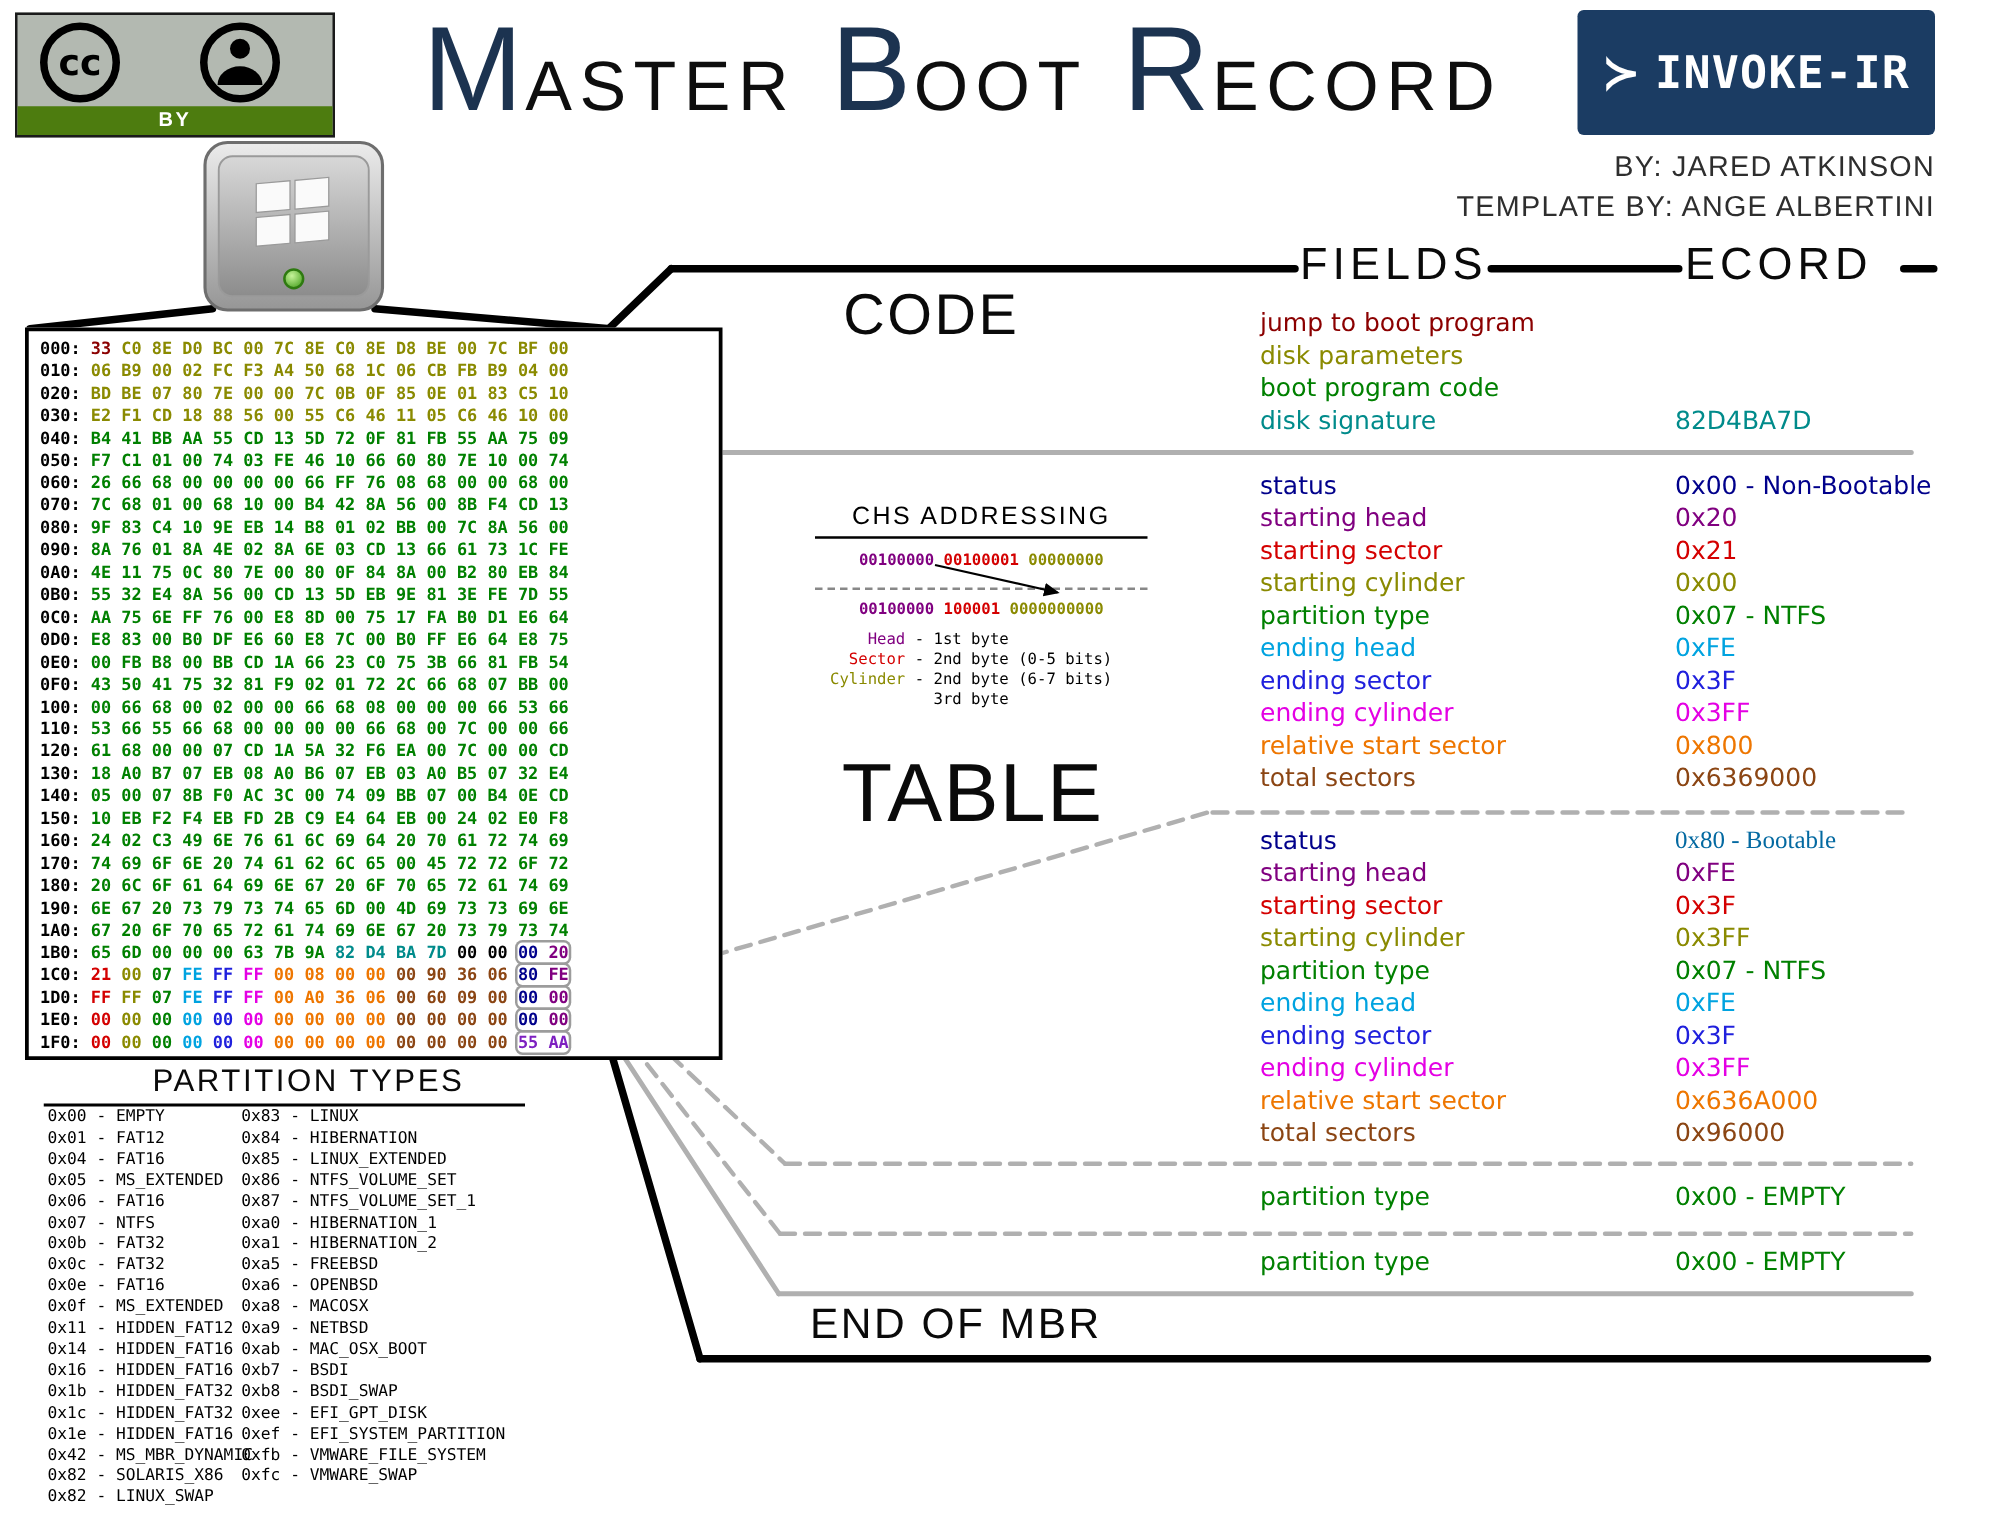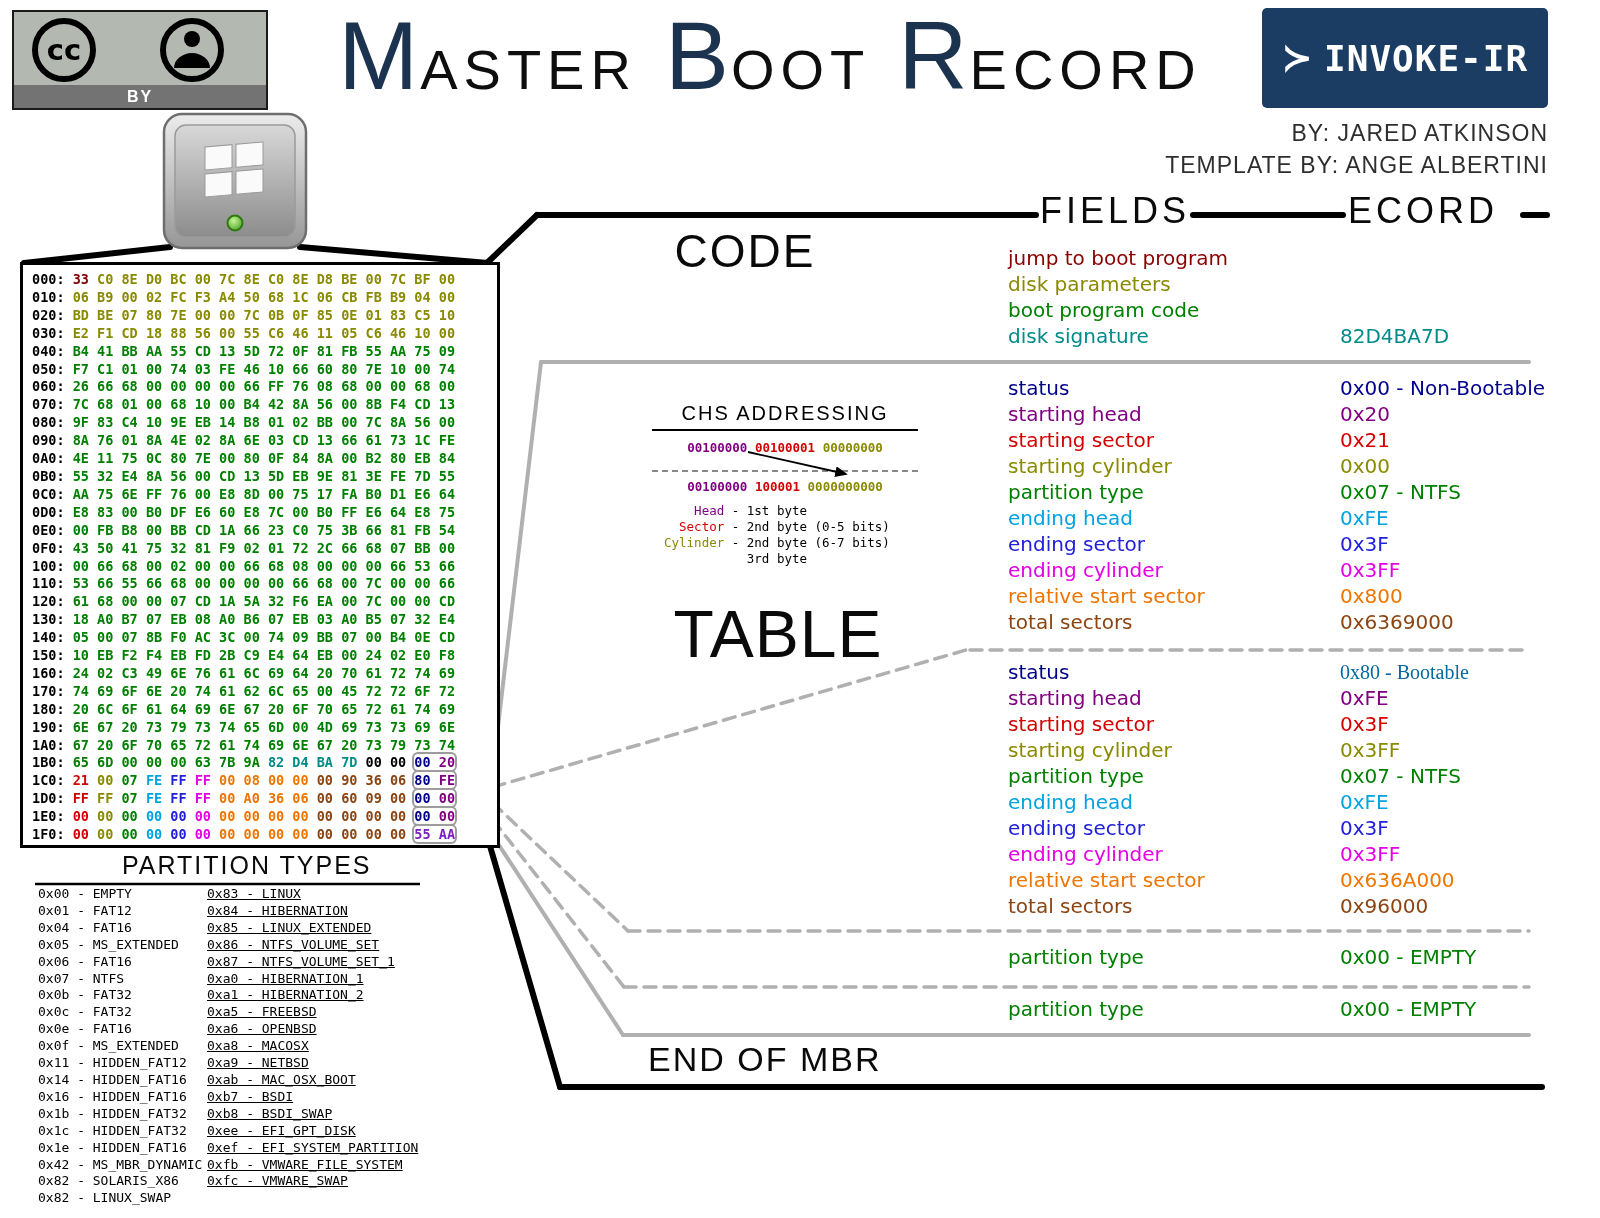--- a/index.html
+++ b/index.html
@@ -5,35 +5,35 @@
   html,body{margin:0;padding:0;background:#fff;}
   .canvas{position:relative;width:1600px;height:1218px;background:#fff;overflow:hidden;
           font-family:"Liberation Sans",sans-serif;color:#000;}
   .abs{position:absolute;}
   svg.connectors{position:absolute;left:0;top:0;z-index:1;}
   .z2{z-index:2;}
 
   
   .cc-badge{left:12px;top:10px;width:256px;height:100px;background:#b3b9b1;border:2px solid #1a1a1a;
             box-sizing:border-box;}
-  .cc-bar{position:absolute;left:0;bottom:0;width:100%;height:23px;background:#737373;color:#fff;
+  .cc-bar{position:absolute;left:0;bottom:0;width:100%;height:23px;background:#4d7c0f;color:#fff;
           font-weight:bold;font-size:16px;text-align:center;line-height:23px;letter-spacing:2px;}
   .main-title{left:295px;top:2px;width:950px;text-align:center;line-height:108px;white-space:nowrap;}
   .tgroup{display:inline-block;margin:0 14px;}
   .tbig{font-size:96px;color:#1c3350;letter-spacing:2px;}
   .trest{font-size:56px;color:#0e0e0e;letter-spacing:6px;}
   .ir-badge{left:1262px;top:8px;width:286px;height:100px;background:#1b3c63;border-radius:5px;
             display:flex;align-items:center;justify-content:center;gap:12px;color:#fff;}
   .ir-prompt{font-size:36px;font-weight:bold;}
   .ir-text{font-family:"DejaVu Sans Mono",monospace;font-weight:bold;font-size:36px;letter-spacing:1px;}
   .byline1{left:1048px;top:120px;width:500px;text-align:right;font-size:23px;color:#2e2e2e;letter-spacing:1px;}
   .byline2{left:1048px;top:152px;width:500px;text-align:right;font-size:23px;color:#2e2e2e;letter-spacing:1px;}
 
   
-  .hexpanel{left:20px;top:262px;width:480px;height:586px;border:3px solid #000;box-sizing:border-box;
+  .hexpanel{left:20px;top:262px;width:558px;height:586px;border:3px solid #000;box-sizing:border-box;
             background:#fff;padding:6px 16px 0 9px;}
   .hexrow{font-family:"DejaVu Sans Mono",monospace;font-size:13.5px;font-weight:700;line-height:17.9px;
           white-space:pre;}
   .hexoff{color:#000;}
   .pbox{box-shadow:0 0 0 2px #9c9c9c;border-radius:4px;}
 
   
   .biglabel{color:#0a0a0a;text-align:center;}
   .lbl-boot{left:640px;top:224px;width:210px;font-size:46px;line-height:54px;letter-spacing:2px;}
   .lbl-ptable{left:578px;top:594px;width:400px;font-size:66px;line-height:80px;letter-spacing:1px;}
@@ -55,21 +55,21 @@
   .chs-row{font-size:12.5px;font-weight:700;margin-top:9px;white-space:pre;}
   .chs-dash{border-top:2px dashed #888;margin-top:15px;}
   .chs-row2{margin-top:7px;}
   .chs-legend{margin-top:9px;text-align:left;padding-left:12px;}
   .chs-legend-line{font-size:12.5px;line-height:16px;white-space:pre;}
   .chs-arrow{position:absolute;left:88px;top:46px;}
 
   
   .ptcol{font-family:"DejaVu Sans Mono",monospace;font-size:13px;line-height:16.9px;white-space:pre;}
   .ptcol1{left:38px;top:886px;}
-  .ptcol2{left:207px;top:886px;text-decoration:underline;}
+  .ptcol2{left:193px;top:886px;}
 </style>
 </head>
 <body>
 
 <div class="canvas">
 
   <svg class="connectors" width="1600" height="1218" viewBox="0 0 1600 1218">
     <g stroke="#000" stroke-width="6" stroke-linecap="round" fill="none">
       <line x1="24" y1="263" x2="170" y2="247"></line>
       <line x1="300" y1="247" x2="488" y2="263"></line>

